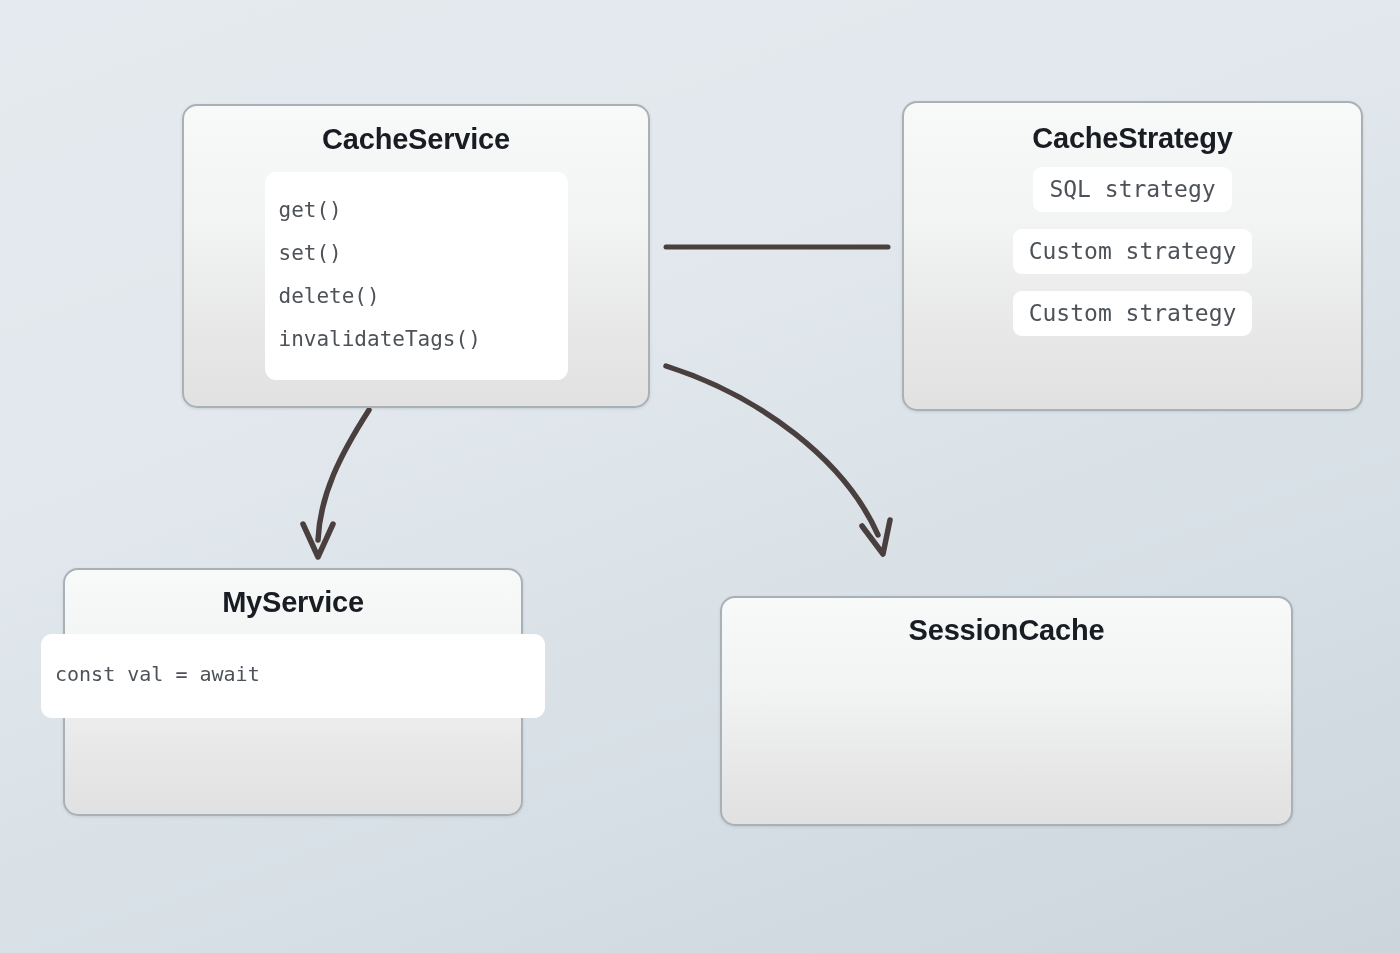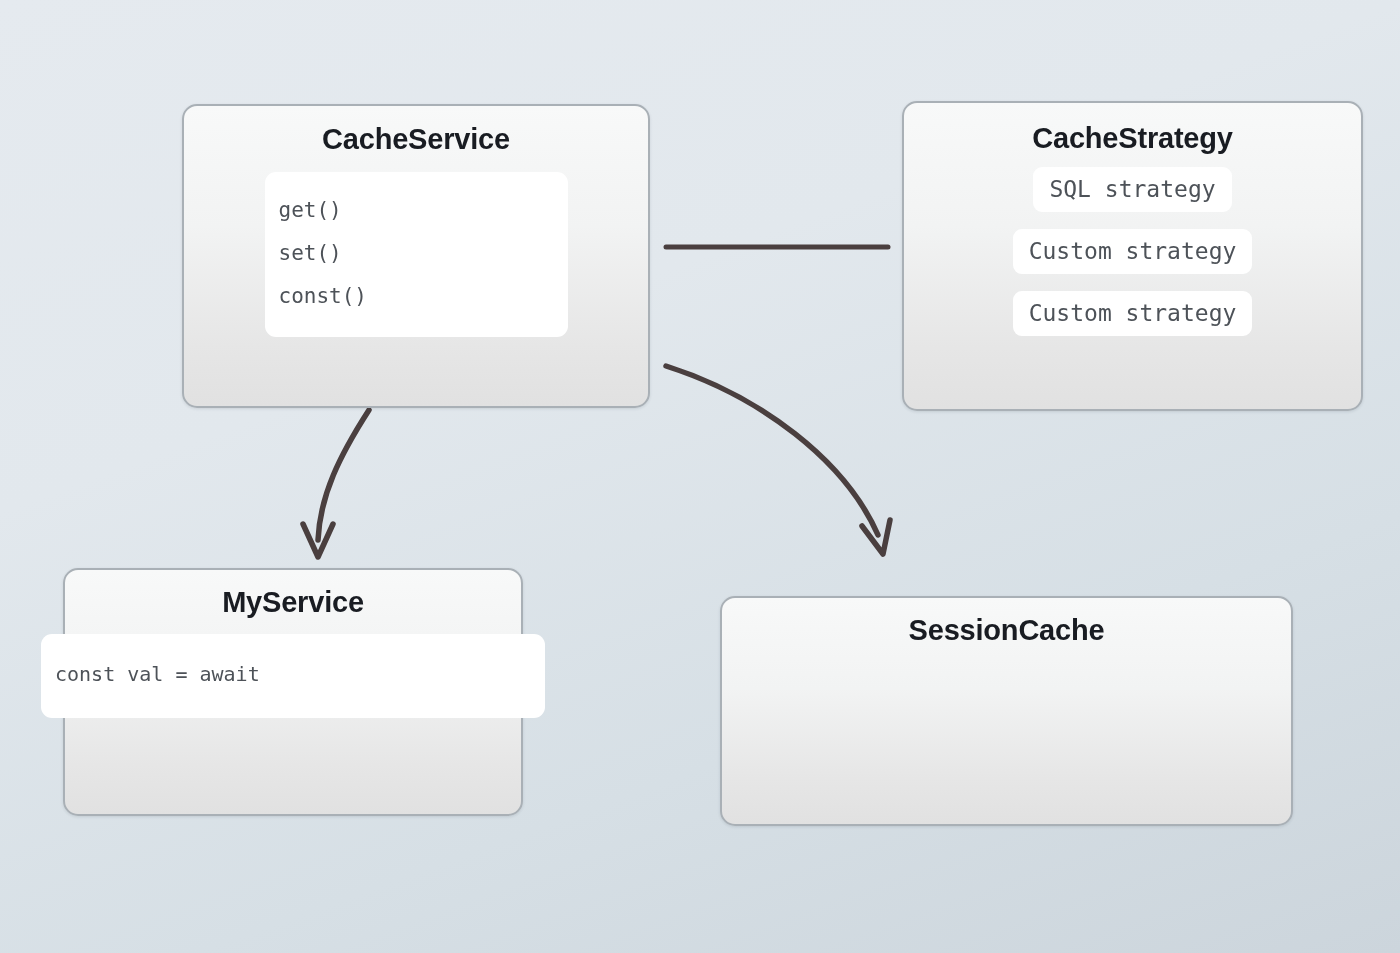--- a/index.html
+++ b/index.html
@@ -161,21 +161,22 @@
 
     <path d="M 666,366 C 760,396 845,460 878,535" fill="none" stroke="#4a3f3f" stroke-width="5.5" stroke-linecap="round"></path>
     <path d="M 862,526 L 883,554 L 890,520" fill="none" stroke="#4a3f3f" stroke-width="5.5" stroke-linecap="round" stroke-linejoin="round"></path>
   </svg>
 
   <div class="card" id="card-cache-service">
     <div class="card-title">CacheService</div>
     <div class="code-block">
       <div class="code-line">get()</div>
       <div class="code-line">set()</div>
-      <div class="code-line">const()</div>
+      <div class="code-line">delete()</div>
+      <div class="code-line">invalidateTags()</div>
     </div>
   </div>
 
   <div class="card" id="card-cache-strategy">
     <div class="card-title">CacheStrategy</div>
     <div class="strategy-list">
       <span class="pill">SQL strategy</span>
       <span class="pill">Custom strategy</span>
       <span class="pill">Custom strategy</span>
     </div>

